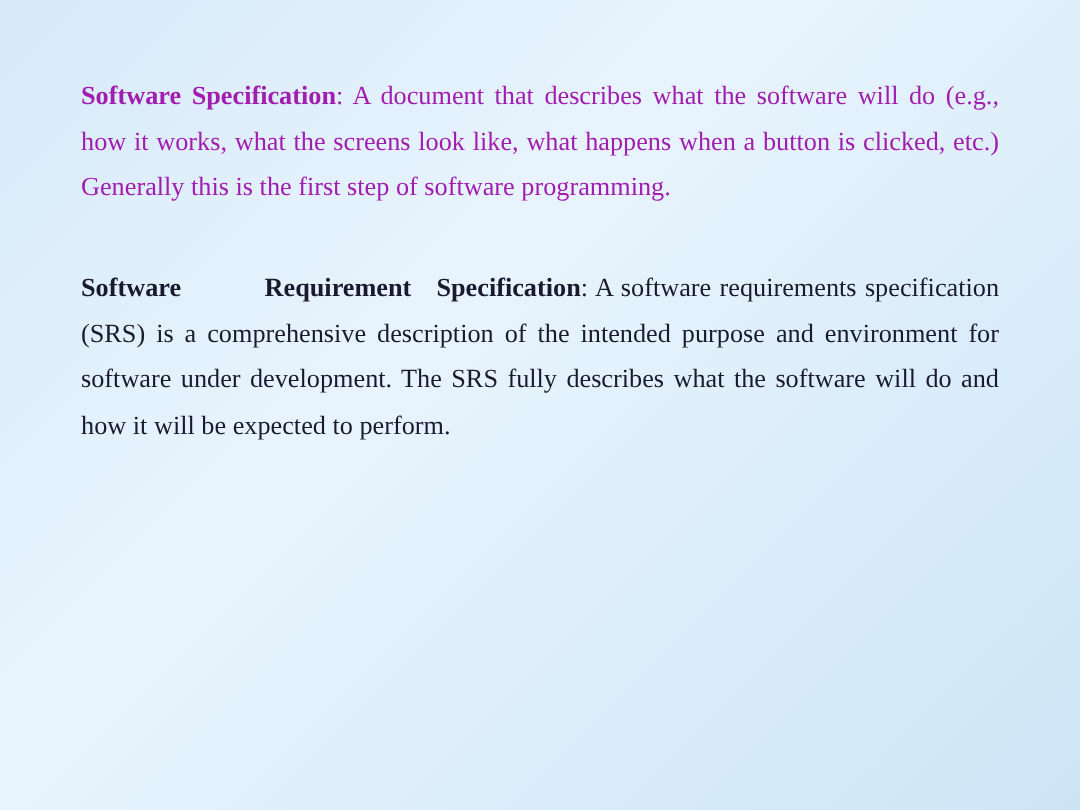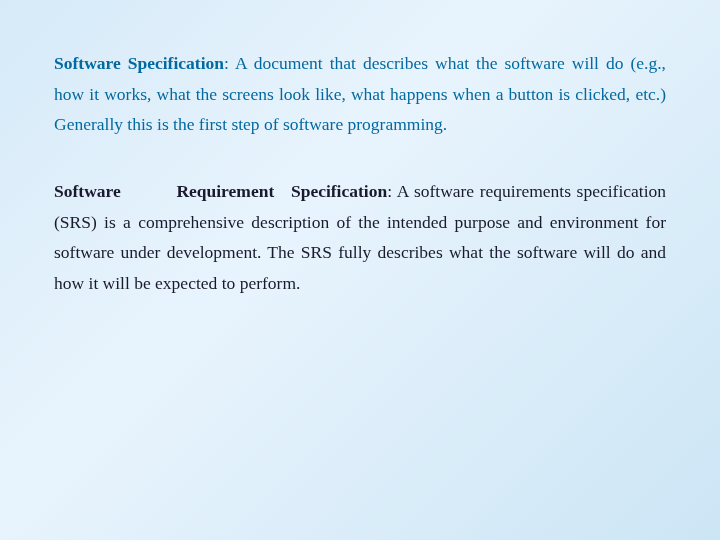--- a/index.html
+++ b/index.html
@@ -24,21 +24,21 @@
       width: 100%;
     }
 
     .paragraph-block {
       margin-bottom: 36px;
     }
 
     .paragraph-text {
       font-size: 17.5px;
       line-height: 1.75;
-      color: #0369a1;
+      color: #a21caf;
       text-align: justify;
       font-weight: 400;
     }
 
     .term-bold {
       font-weight: bold;
     }
 
     .second-block {
       margin-top: 20px;

